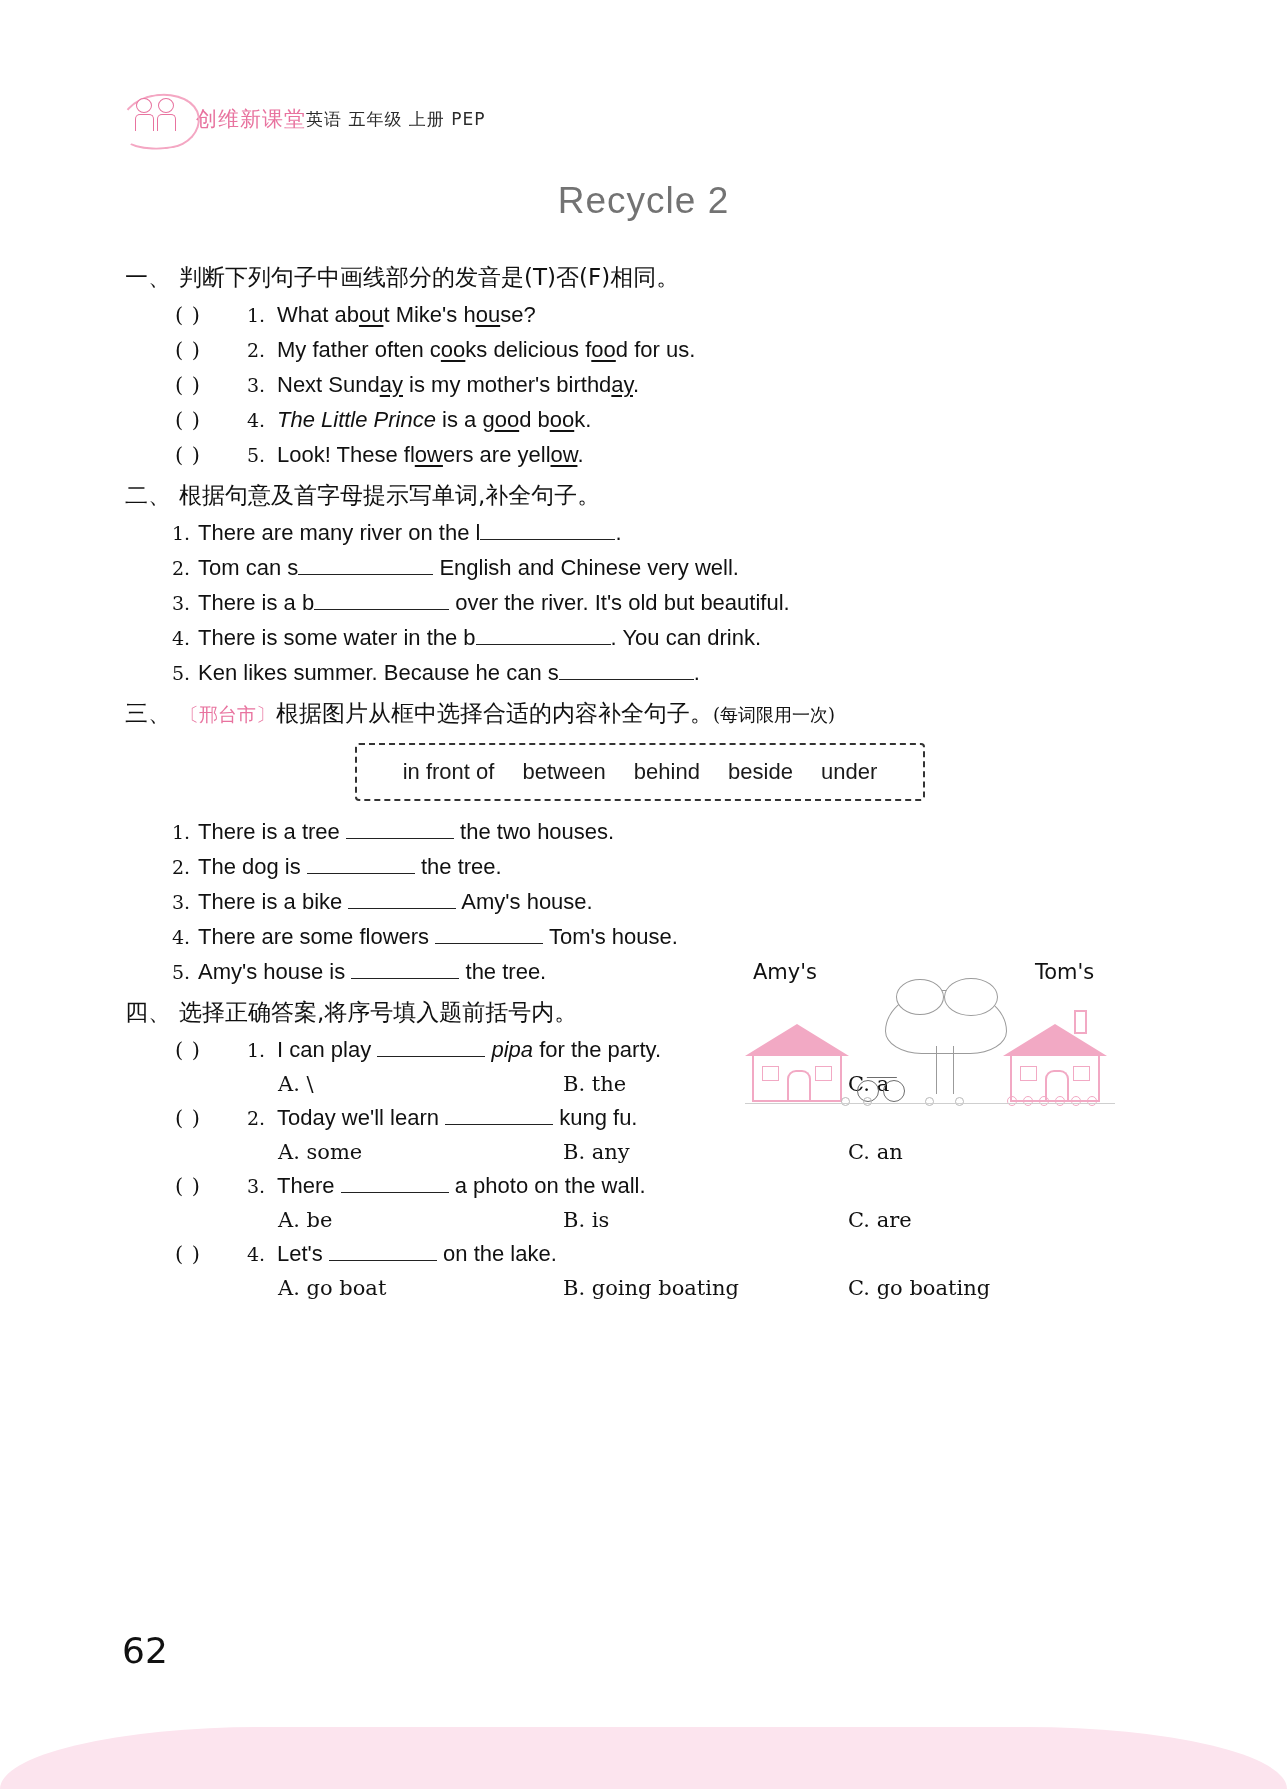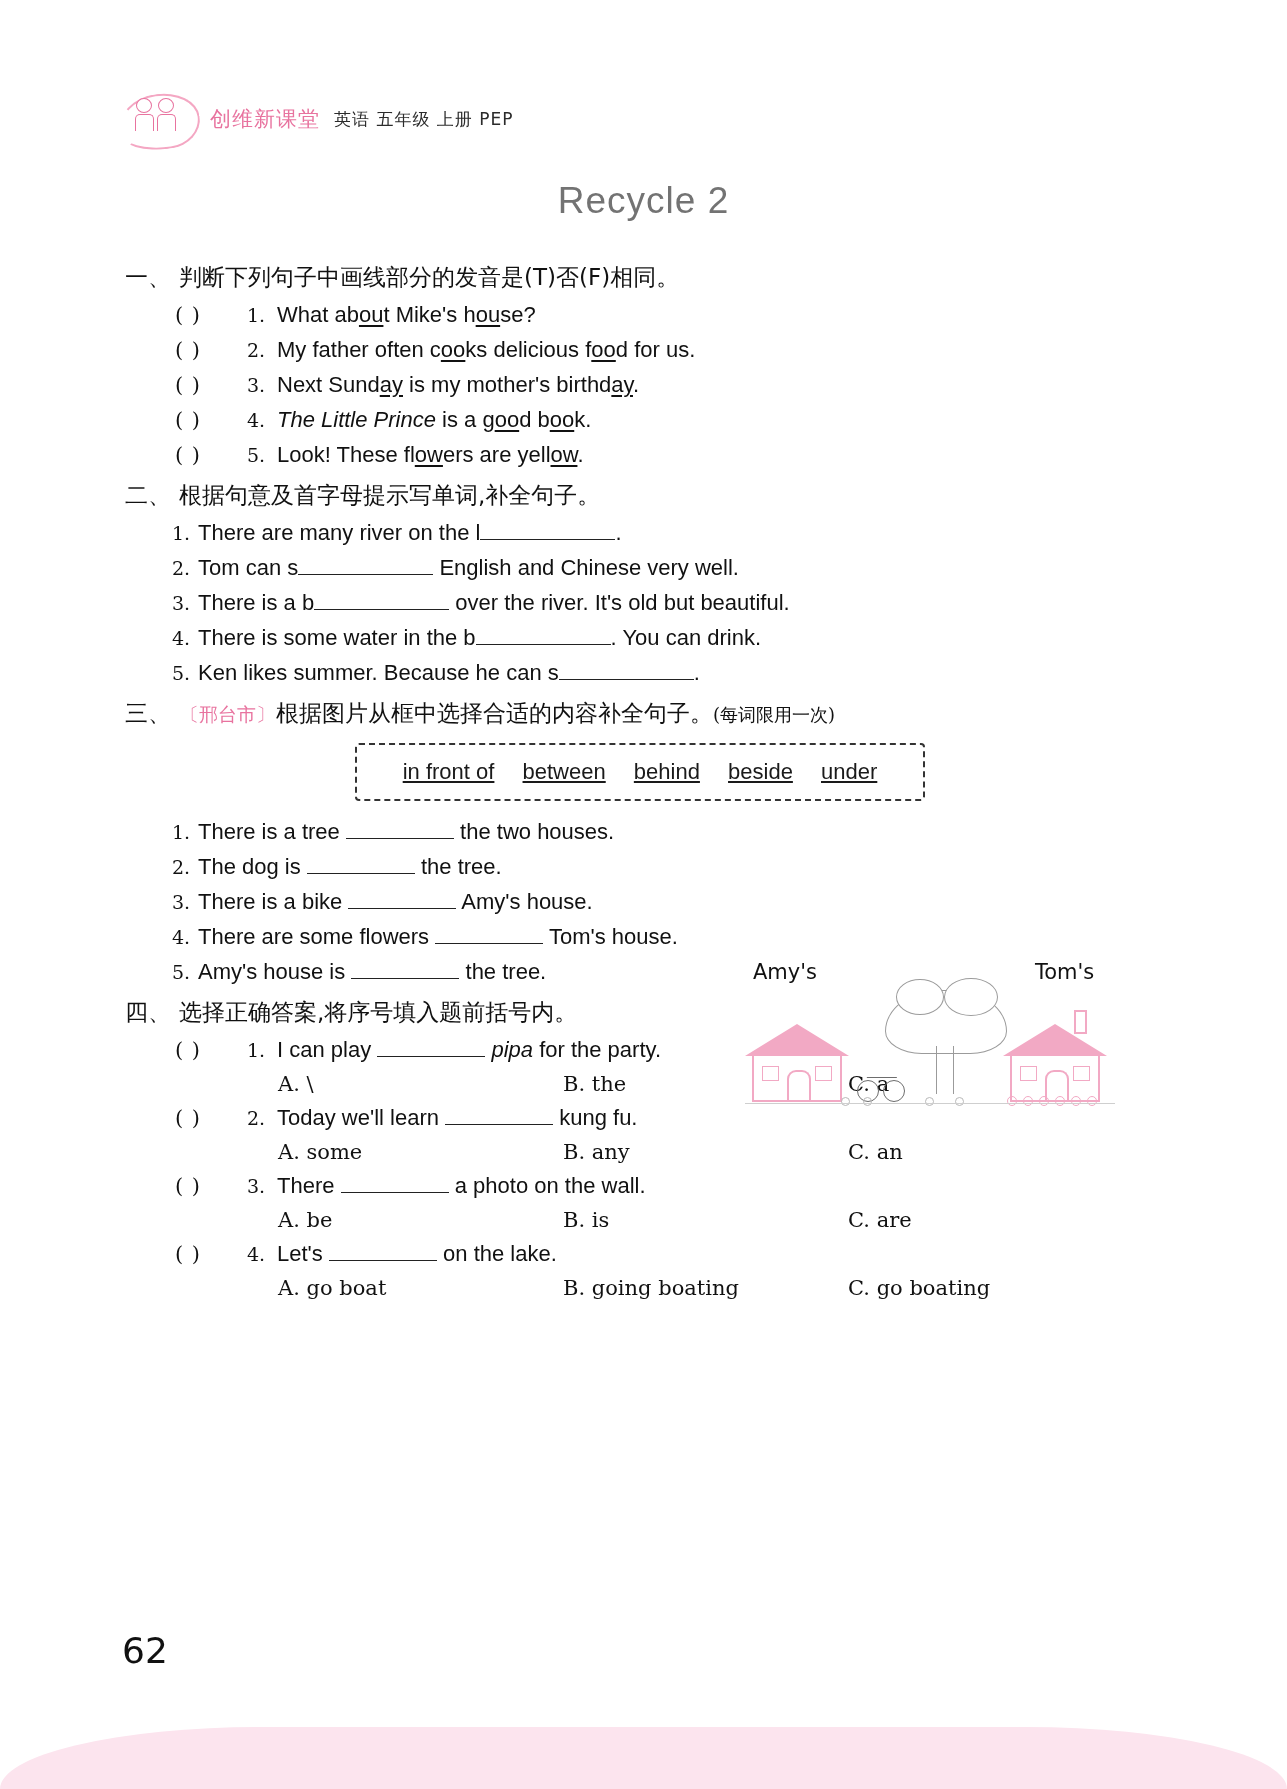--- a/index.html
+++ b/index.html
@@ -22,21 +22,20 @@
     box-sizing: border-box;
   }
 
   
   .header {
     position: absolute;
     left: 118px;
     top: 88px;
     display: flex;
     align-items: center;
-    gap: 14px;
   }
   .logo-mark {
     position: relative;
     width: 78px;
     height: 62px;
   }
   .logo-swoosh {
     position: absolute;
     left: 0;
     top: 6px;
@@ -165,21 +164,21 @@
   .word-box {
     margin: 14px 0 18px 355px;
     width: 570px;
     border: 2px dashed #333;
     border-radius: 4px;
     padding: 14px 10px;
     text-align: center;
     font-size: 22px;
     box-sizing: border-box;
   }
-  .word-box span { margin: 16px 11px; text-decoration: underline; }
+  .word-box span { margin: 16px 11px; }
 
   
   .pic-wrap {
     position: absolute;
     left: 745px;
     top: 960px;
     width: 370px;
     height: 150px;
   }
   .pic-label {

